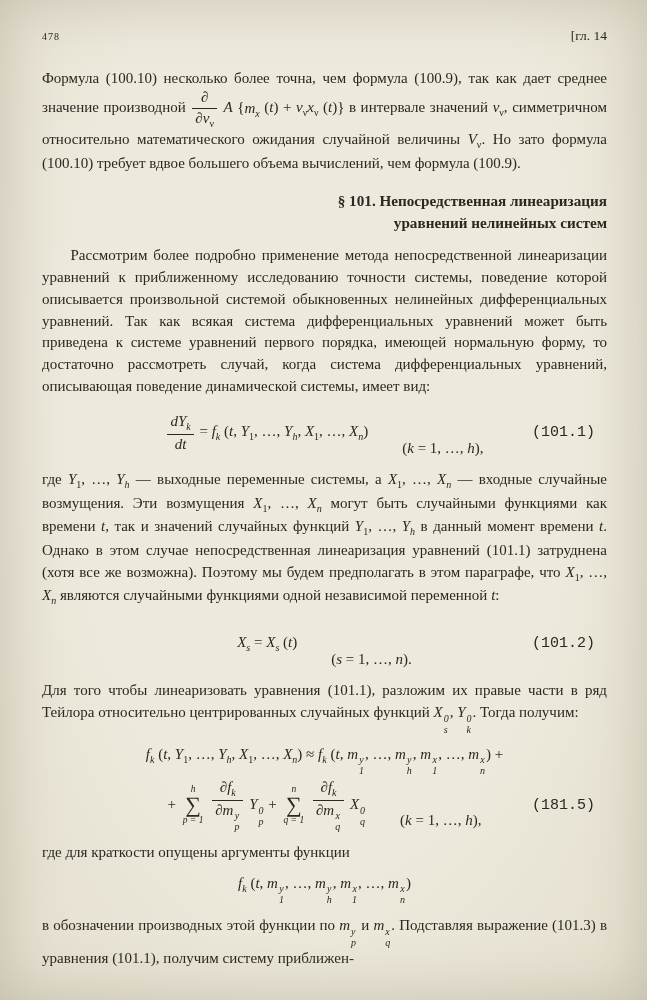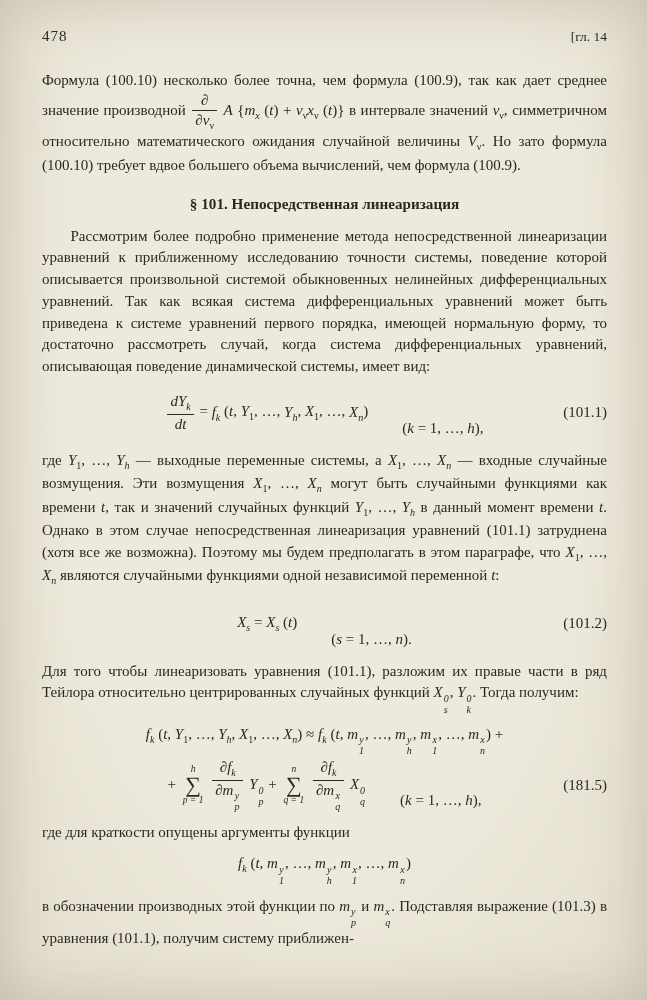--- a/index.html
+++ b/index.html
@@ -12,35 +12,35 @@
     background:radial-gradient(ellipse at 50% 38%, #ede9dc 55%, #e3decd 100%);
     box-shadow:inset 0 0 60px rgba(110,100,80,0.28);
     color:#2b2822;
     font-family:"Liberation Serif","DejaVu Serif",serif;
     font-size:15px;
     line-height:1.45;
     overflow:hidden;
   }
   
   .hdr{display:flex;justify-content:space-between;align-items:baseline;margin-bottom:22px;}
-  .pgnum{font-size:15px;letter-spacing:1px;}
+  .pgnum{font-size:10px;letter-spacing:1px;}
   .runhead{font-size:12px;letter-spacing:2.6px;white-space:nowrap;}
   .chref{font-size:13.5px;}
   
   p.par{margin:0 0 7px 0;text-align:justify;}
   p.par.indent{text-indent:1.9em;}
   p.par.tight{margin-bottom:8px;}
   
   .sect{margin:16px 0 11px 0;text-align:center;font-size:15.2px;font-weight:700;line-height:1.45;}
-  .sect .sline{display:block;}
+  .sect .sline{display:block;text-align:right;}
   
   .equation{position:relative;margin:9px 0 10px 0;text-align:center;white-space:nowrap;}
   .eq-body{display:inline-block;vertical-align:middle;}
   .eq-cond{display:inline-block;vertical-align:middle;margin-left:34px;margin-top:31px;}
-  .eq-num{position:absolute;right:0;top:50%;transform:translateY(-50%);}
+  .eq-num{position:absolute;right:12px;top:50%;transform:translateY(-50%);font-family:Liberation Mono, monospace;}
   .eq-row{position:relative;text-align:center;margin:3px 0;white-space:nowrap;}
   .eq-row .eq-num{top:50%;}
   
   .frac{display:inline-block;vertical-align:middle;text-align:center;line-height:1.15;margin:0 2px;}
   .frac .num{display:block;border-bottom:1px solid #2b2822;padding:0 3px 1px 3px;}
   .frac .den{display:block;padding:1px 3px 0 3px;}
   .sum{display:inline-block;vertical-align:middle;text-align:center;margin:0 3px;line-height:1;}
   .sum .lim{display:block;font-size:9.5px;line-height:1.05;font-style:italic;}
   .sum .sig{display:block;font-size:22px;line-height:0.95;}
   .ss{display:inline-flex;flex-direction:column;vertical-align:-0.45em;font-size:10px;line-height:1;font-style:italic;margin:0 1px 0 1px;}
@@ -56,20 +56,21 @@
 
   <div class="hdr">
     <span class="pgnum">478</span>
     <span class="chref">[гл. 14</span>
   </div>
 
   <p class="par">Формула (100.10) несколько более точна, чем формула (100.9), так как дает среднее значение производной <span class="frac"><span class="num">∂</span><span class="den">∂<i>v</i><sub>ν</sub></span></span> <i>A</i> {<i>m<sub>x</sub></i> (<i>t</i>) + <i>v</i><sub>ν</sub><i>x</i><sub>ν</sub> (<i>t</i>)} в интервале значений <i>v</i><sub>ν</sub>, симметричном относительно математического ожидания случайной величины <i>V</i><sub>ν</sub>. Но зато формула (100.10) требует вдвое большего объема вычислений, чем формула (100.9).</p>
 
   <h2 class="sect">
     <span class="sline">§ 101. Непосредственная линеаризация</span>
+    <span class="sline">уравнений нелинейных систем</span>
   </h2>
 
   <p class="par indent">Рассмотрим более подробно применение метода непосредственной линеаризации уравнений к приближенному исследованию точности системы, поведение которой описывается произвольной системой обыкновенных нелинейных дифференциальных уравнений. Так как всякая система дифференциальных уравнений может быть приведена к системе уравнений первого порядка, имеющей нормальную форму, то достаточно рассмотреть случай, когда система дифференциальных уравнений, описывающая поведение динамической системы, имеет вид:</p>
 
   <div class="equation">
     <span class="eq-body"><span class="frac"><span class="num"><i>dY<sub>k</sub></i></span><span class="den"><i>dt</i></span></span> = <i>f<sub>k</sub></i> (<i>t</i>, <i>Y</i><sub>1</sub>, …, <i>Y<sub>h</sub></i>, <i>X</i><sub>1</sub>, …, <i>X<sub>n</sub></i>)</span><span class="eq-cond">(<i>k</i> = 1, …, <i>h</i>),</span>
     <span class="eq-num">(101.1)</span>
   </div>
 
   <p class="par">где <i>Y</i><sub>1</sub>, …, <i>Y<sub>h</sub></i> — выходные переменные системы, а <i>X</i><sub>1</sub>, …, <i>X<sub>n</sub></i> — входные случайные возмущения. Эти возмущения <i>X</i><sub>1</sub>, …, <i>X<sub>n</sub></i> могут быть случайными функциями как времени <i>t</i>, так и значений случайных функций <i>Y</i><sub>1</sub>, …, <i>Y<sub>h</sub></i> в данный момент времени <i>t</i>. Однако в этом случае непосредственная линеаризация уравнений (101.1) затруднена (хотя все же возможна). Поэтому мы будем предполагать в этом параграфе, что <i>X</i><sub>1</sub>, …, <i>X<sub>n</sub></i> являются случайными функциями одной независимой переменной <i>t</i>:</p>

